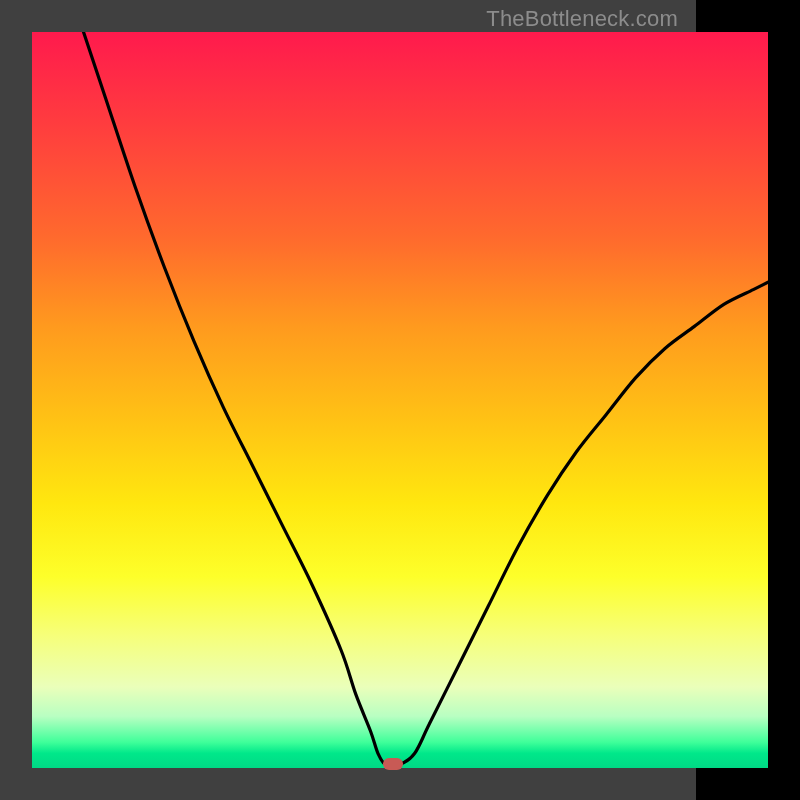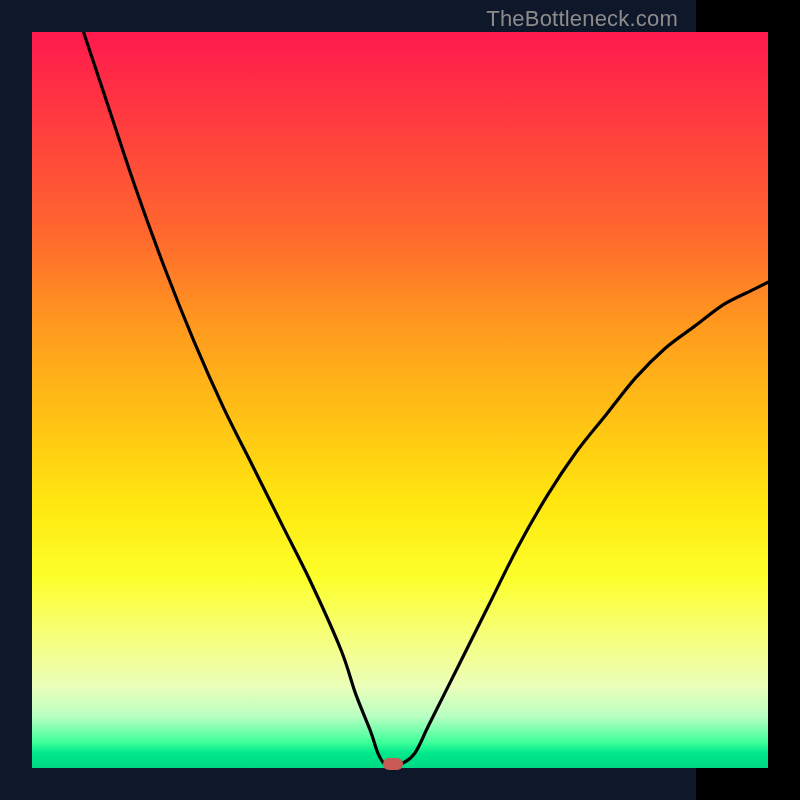--- a/index.html
+++ b/index.html
@@ -10,21 +10,21 @@
     background: #000;
     overflow: hidden;
     font-family: Arial, Helvetica, sans-serif;
   }
   .frame {
     position: absolute;
     top: 0;
     left: 0;
     width: 696px;
     height: 800px;
-    background: #0f172a;
+    background: #404040;
   }
   .plot {
     position: absolute;
     top: 32px;
     left: 32px;
     width: 736px;
     height: 736px;
     background: linear-gradient(
       to bottom,
       #ff1a4d 0%,

